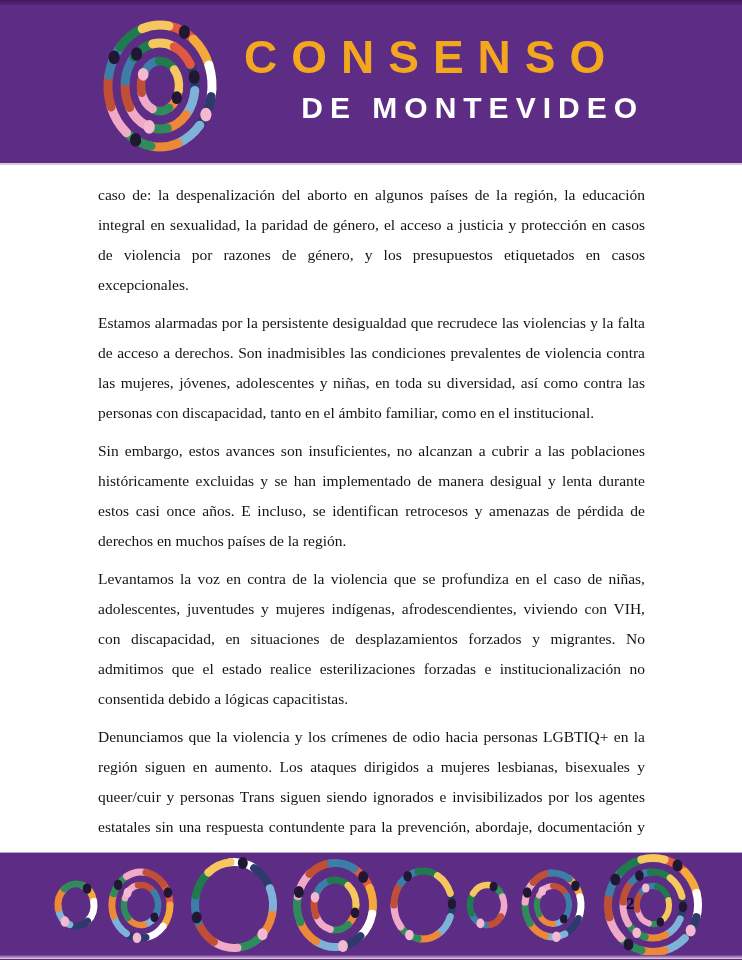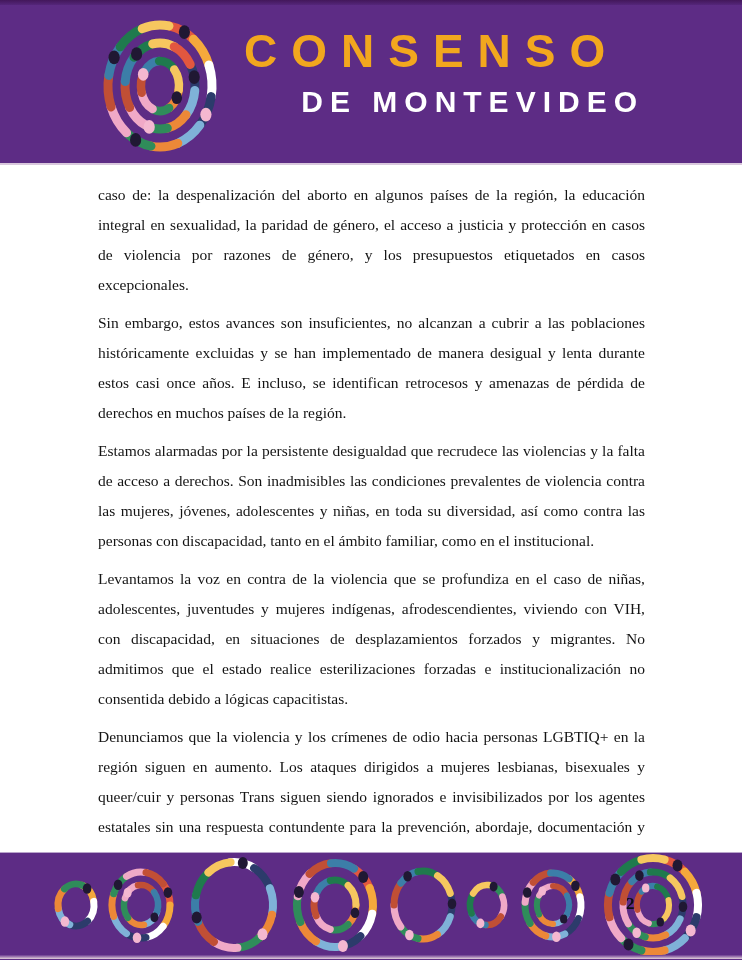--- a/index.html
+++ b/index.html
@@ -20,21 +20,21 @@
   .banner::before{ 
     content:"";position:absolute;left:0;top:0;width:100%;height:5px;
     background:linear-gradient(#43175a,#54267a);
   }
   .banner::after{ 
     content:"";position:absolute;left:0;bottom:-2px;width:100%;height:2px;
     background:#d9c8dd;
   }
   .logo{position:absolute;left:98px;top:13px;width:128px;height:143px;}
   .title-block{
-    position:absolute;left:244px;top:28px;width:400px;
+    position:absolute;left:244px;top:34px;width:400px;
     font-family:"Liberation Sans","DejaVu Sans",sans-serif;
     font-weight:bold;line-height:1;
   }
   .title-line1{
     color:var(--yellow,#F2A71E);
     font-size:46px;letter-spacing:14px;
     margin:0;white-space:nowrap;
   }
   .title-line2{
     color:var(--white,#ffffff);
@@ -122,22 +122,22 @@
         <ellipse cx="45.2" cy="61.3" rx="5.3" ry="6.4" fill="#F4B8D0"></ellipse>
       </svg>
     <div class="title-block">
       <div class="title-line1">CONSENSO</div>
       <div class="title-line2">DE MONTEVIDEO</div>
     </div>
   </header>
 
   <main class="content">
     <p>caso de: la despenalización del aborto en algunos países de la región, la educación integral en sexualidad, la paridad de género, el acceso a justicia y protección en casos de violencia por razones de género, y los presupuestos etiquetados en casos excepcionales.</p>
+    <p>Estamos alarmadas por la persistente desigualdad que recrudece las violencias y la falta de acceso a derechos. Son inadmisibles las condiciones prevalentes de violencia contra las mujeres, jóvenes, adolescentes y niñas, en toda su diversidad, así como contra las personas con discapacidad, tanto en el ámbito familiar, como en el institucional.</p>
     <p>Sin embargo, estos avances son insuficientes, no alcanzan a cubrir a las poblaciones históricamente excluidas y se han implementado de manera desigual y lenta durante estos casi once años. E incluso, se identifican retrocesos y amenazas de pérdida de derechos en muchos países de la región.</p>
-    <p>Estamos alarmadas por la persistente desigualdad que recrudece las violencias y la falta de acceso a derechos. Son inadmisibles las condiciones prevalentes de violencia contra las mujeres, jóvenes, adolescentes y niñas, en toda su diversidad, así como contra las personas con discapacidad, tanto en el ámbito familiar, como en el institucional.</p>
     <p>Levantamos la voz en contra de la violencia que se profundiza en el caso de niñas, adolescentes, juventudes y mujeres indígenas, afrodescendientes, viviendo con VIH, con discapacidad, en situaciones de desplazamientos forzados y migrantes. No admitimos que el estado realice esterilizaciones forzadas e institucionalización no consentida debido a lógicas capacitistas.</p>
     <p>Denunciamos que la violencia y los crímenes de odio hacia personas LGBTIQ+ en la región siguen en aumento. Los ataques dirigidos a mujeres lesbianas, bisexuales y queer/cuir y personas Trans siguen siendo ignorados e invisibilizados por los agentes estatales sin una respuesta contundente para la prevención, abordaje, documentación y atención de esas violencias.</p>
   </main>
 
   <footer class="footer">
     <svg id="footer-svg" class="footer-rings" viewBox="0 0 742 108">
         <path d="M82.2,33.3 A18,21 0 0 1 93.7,49.4" fill="none" stroke="#F5A93C" stroke-width="7" stroke-linecap="round"></path>
         <path d="M93.7,49.4 A18,21 0 0 1 87.6,69.1" fill="none" stroke="#FFFFFF" stroke-width="7" stroke-linecap="round"></path>
         <path d="M87.6,69.1 A18,21 0 0 1 69.8,72.7" fill="none" stroke="#2C3B6B" stroke-width="7" stroke-linecap="round"></path>
         <path d="M69.8,72.7 A18,21 0 0 1 58.3,56.6" fill="none" stroke="#7FB2D8" stroke-width="7" stroke-linecap="round"></path>

